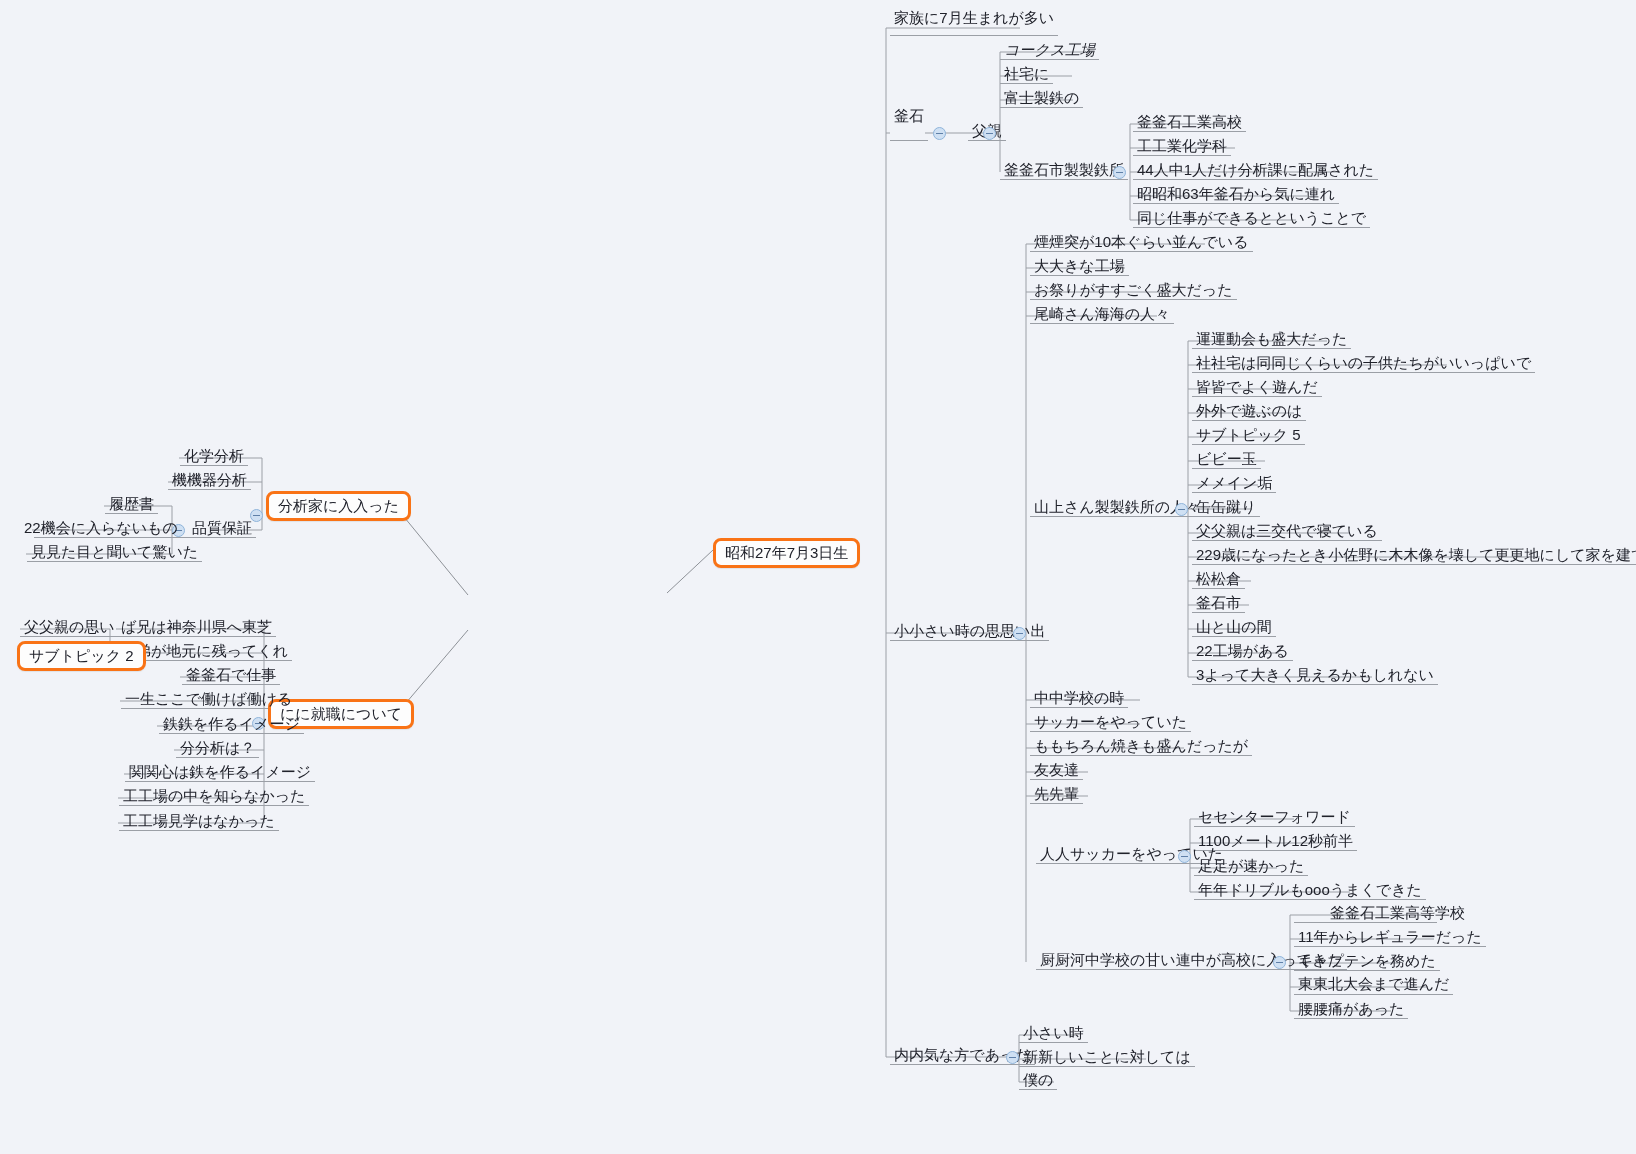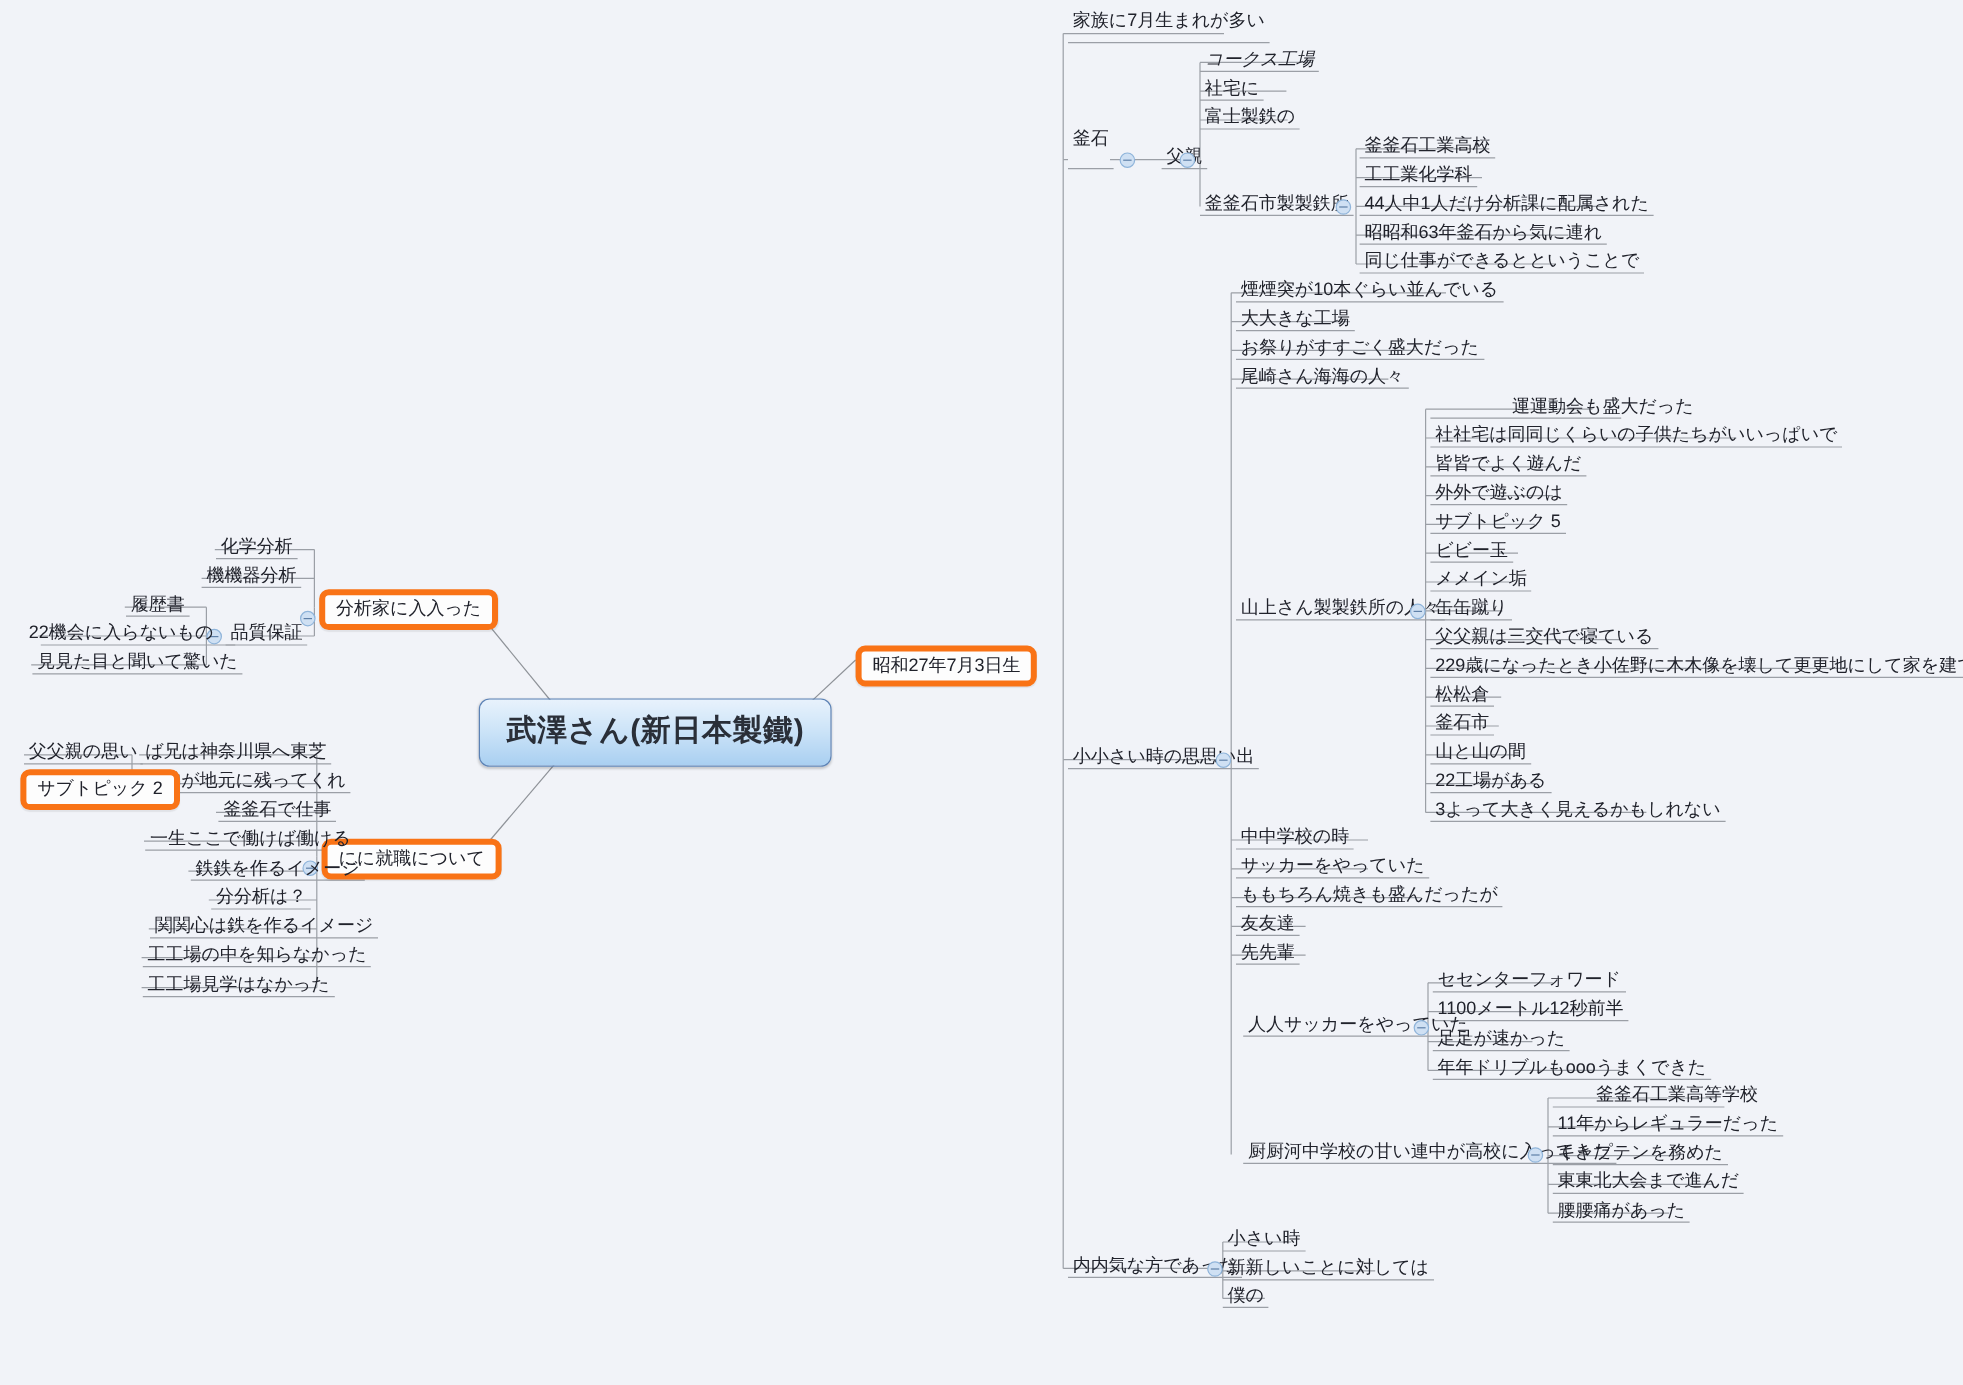--- a/index.html
+++ b/index.html
@@ -28,21 +28,21 @@
     white-space: nowrap;
     line-height: 1;
     padding: 0 3px;
     box-sizing: border-box;
   }
   
   .node.plain {
     padding: 2px 4px 3px 4px;
   }
   .node.boxed {
-    border: 5px solid #f97316;
+    border: 3px solid #f97316;
     border-radius: 8px;
     background: #fdfdfd;
     padding: 4px 9px 5px 9px;
     box-shadow: 0 1px 1px rgba(0,0,0,0.07);
   }
   .node.root {
     border: 1px solid #5c82b5;
     border-radius: 9px;
     background: linear-gradient(to bottom, #e8f2fc 0%, #cde4f8 45%, #a9cff1 100%);
     color: #2a2f38;
@@ -252,21 +252,20 @@
       <path d="M182 684.5 L280 684.5" stroke="#9b9fa6" stroke-width="1" fill="none"></path>
       <path d="M121 708.5 L296 708.5" stroke="#9b9fa6" stroke-width="1" fill="none"></path>
       <path d="M159 733.5 L304 733.5" stroke="#9b9fa6" stroke-width="1" fill="none"></path>
       <path d="M176 757.5 L259 757.5" stroke="#9b9fa6" stroke-width="1" fill="none"></path>
       <path d="M125 781.5 L315 781.5" stroke="#9b9fa6" stroke-width="1" fill="none"></path>
       <path d="M119 805.5 L309 805.5" stroke="#9b9fa6" stroke-width="1" fill="none"></path>
       <path d="M119 830.5 L279 830.5" stroke="#9b9fa6" stroke-width="1" fill="none"></path>
       <path d="M20 636.5 L119 636.5" stroke="#9b9fa6" stroke-width="1" fill="none"></path>
     </svg>
 
-  <div class="node root" style="left:399px; top:582px;">武澤さん(新日本製鐵)</div>
 
   <div class="node boxed" style="left:713px; top:538px;">昭和27年7月3日生</div>
 
   <div class="node plain" style="left:890px; top:8px;">家族に7月生まれが多い</div>
 
   <div class="node plain" style="left:890px; top:106px;">釜石</div>
   <div class="collapse" style="left:933px; top:127px;"></div>
 
   <div class="node plain" style="left:968px; top:121px;">父親</div>
   <div class="collapse" style="left:983px; top:127px;"></div>
@@ -287,21 +286,21 @@
   <div class="collapse" style="left:1013px; top:627px;"></div>
 
   <div class="node plain" style="left:1030px; top:232px;">煙煙突が10本ぐらい並んでいる</div>
   <div class="node plain" style="left:1030px; top:256px;">大大きな工場</div>
   <div class="node plain" style="left:1030px; top:280px;">お祭りがすすごく盛大だった</div>
   <div class="node plain" style="left:1030px; top:304px;">尾崎さん海海の人々</div>
 
   <div class="node plain" style="left:1030px; top:497px;">山上さん製製鉄所の人々</div>
   <div class="collapse" style="left:1175px; top:503px;"></div>
 
-  <div class="node plain" style="left:1256px; top:329px;">運運動会も盛大だった</div>
+  <div class="node plain" style="left:1192px; top:329px;">運運動会も盛大だった</div>
   <div class="node plain" style="left:1192px; top:353px;">社社宅は同同じくらいの子供たちがいいっぱいで</div>
   <div class="node plain" style="left:1192px; top:377px;">皆皆でよく遊んだ</div>
   <div class="node plain" style="left:1192px; top:401px;">外外で遊ぶのは</div>
   <div class="node plain" style="left:1192px; top:425px;">サブトピック 5</div>
   <div class="node plain" style="left:1192px; top:449px;">ビビー玉</div>
   <div class="node plain" style="left:1192px; top:473px;">メメイン垢</div>
   <div class="node plain" style="left:1192px; top:497px;">缶缶蹴り</div>
   <div class="node plain" style="left:1192px; top:521px;">父父親は三交代で寝ている</div>
   <div class="node plain" style="left:1192px; top:545px;">229歳になったとき小佐野に木木像を壊して更更地にして家を建てた</div>
   <div class="node plain" style="left:1192px; top:569px;">松松倉</div>

